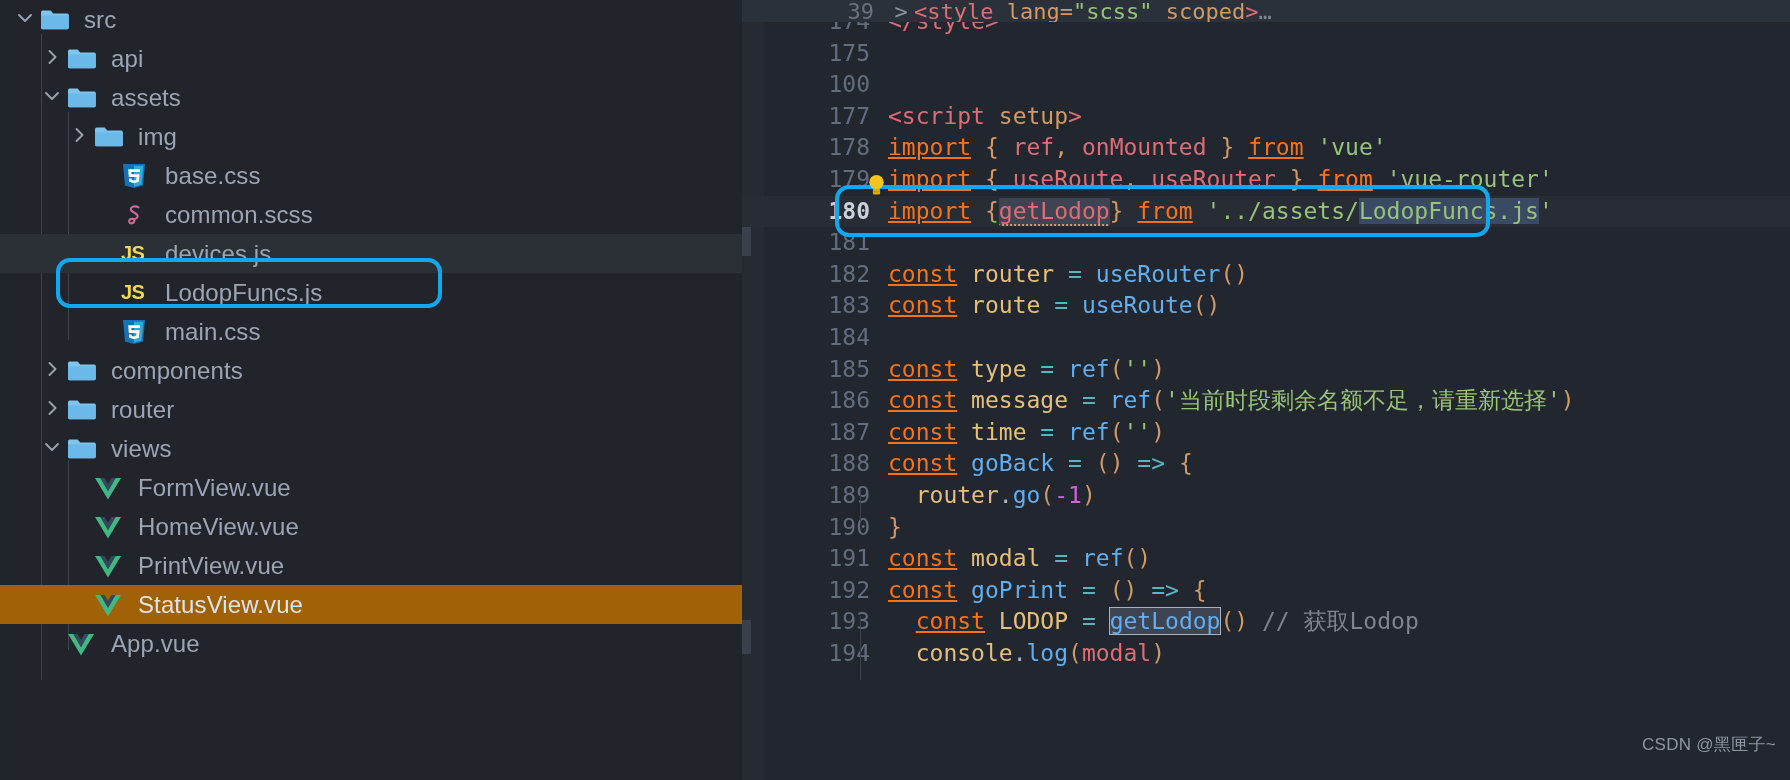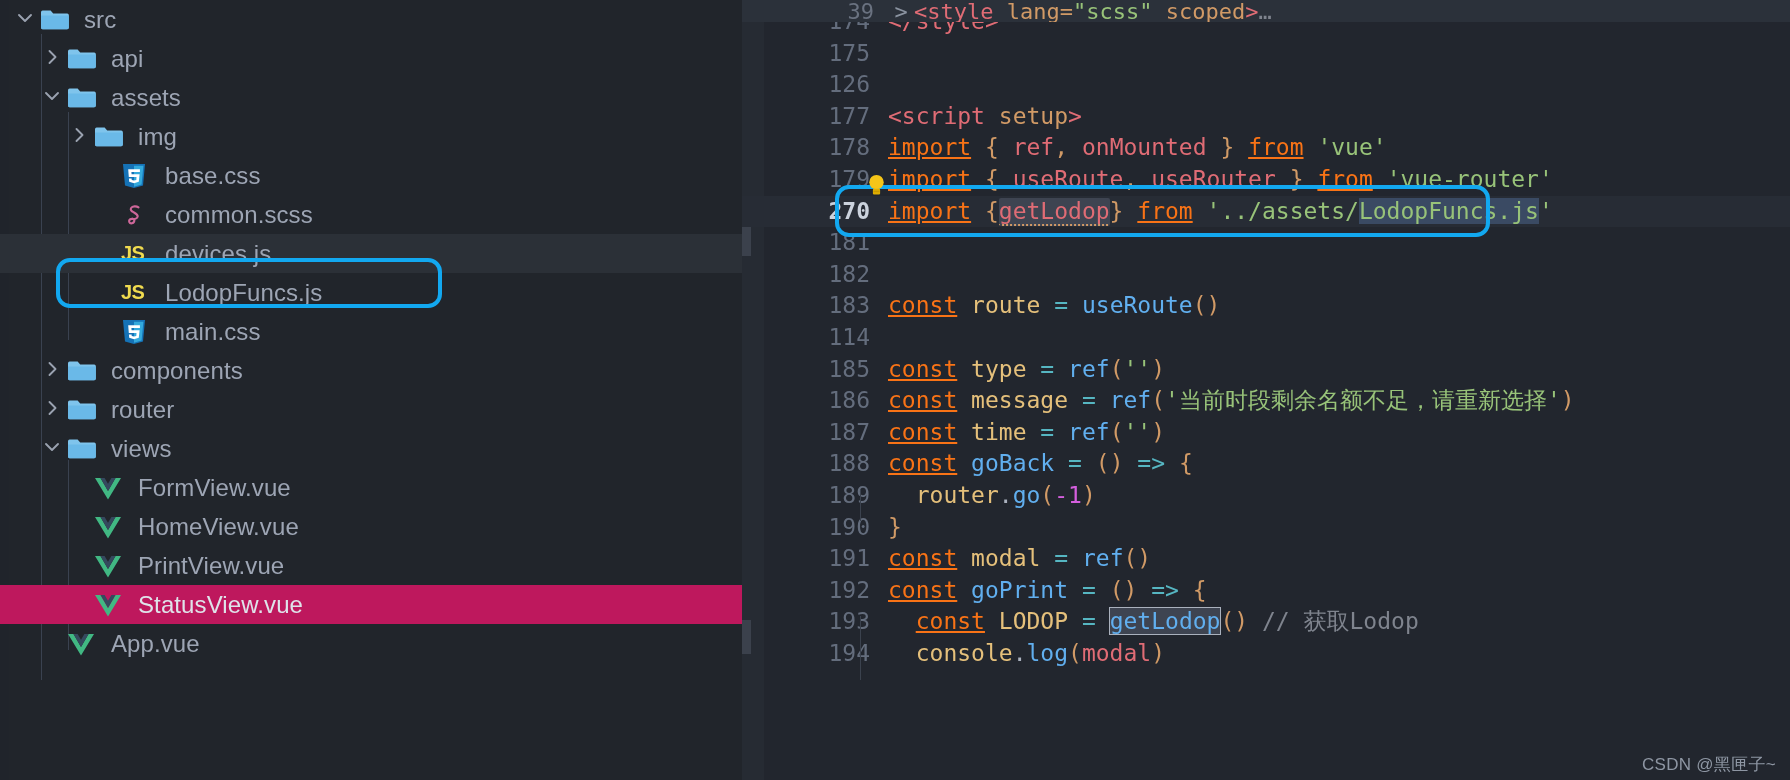--- a/index.html
+++ b/index.html
@@ -33,21 +33,21 @@
 
   .row {
     position: relative;
     height: 39px;
     display: flex;
     align-items: center;
     white-space: nowrap;
     color: #9da5b4;
     font-size: 24px;
   }
-  .row.selected { background: #be185d; color:#dfe3ea; }
+  .row.selected { background: #a16207; color:#dfe3ea; }
   .row.hovered  { background: #2b3037; }
 
   .twisty {
     width: 26px; height: 26px;
     flex: 0 0 26px;
     position: relative;
     color: #8b93a1;
   }
   .twisty svg { display:block; }
 
@@ -139,21 +139,21 @@
   }
 
   .bulb {
     position:absolute;
     width: 19px; height: 23px;
     z-index: 6;
   }
 
   .watermark {
     position: absolute;
-    right: 14px; bottom: 4px;
+    right: 14px; bottom: 24px;
     color: #8e96a3;
     font-size: 17px;
     font-family: "Liberation Sans", sans-serif;
     letter-spacing: .3px;
   }
   .minimap-mark {
     position:absolute; left:0; width:9px; background:#3b414c;
   }
 </style>
 </head>
@@ -404,60 +404,61 @@
         <span class="ln">174</span>
         <span class="ctext"><span class="t-tag">&lt;/style&gt;</span></span>
       </div>
 
       <div class="cline">
         <span class="ln">175</span>
         <span class="ctext"></span>
       </div>
 
       <div class="cline">
-        <span class="ln">126</span>
+        <span class="ln">100</span>
         <span class="ctext"></span>
       </div>
 
       <div class="cline">
         <span class="ln">177</span>
         <span class="ctext"><span class="t-tag">&lt;script</span> <span class="t-attr">setup</span><span class="t-tag">&gt;</span></span>
       </div>
 
       <div class="cline">
         <span class="ln">178</span>
         <span class="ctext"><span class="t-kw">import</span> <span class="t-punc">{</span> <span class="t-var">ref</span><span class="t-punc">,</span> <span class="t-var">onMounted</span> <span class="t-punc">}</span> <span class="t-kw">from</span> <span class="t-str">'vue'</span></span>
       </div>
 
       <div class="cline">
         <span class="ln">179</span>
         <span class="ctext"><span class="t-kw">import</span> <span class="t-punc">{</span> <span class="t-var">useRoute</span><span class="t-punc">,</span> <span class="t-var">useRouter</span> <span class="t-punc">}</span> <span class="t-kw">from</span> <span class="t-str">'vue-router'</span></span>
       </div>
 
       <div class="cline cur">
-        <span class="ln active">270</span>
+        <span class="ln active">180</span>
         <span class="ctext"><span class="t-kw">import</span> <span class="t-punc">{</span><span class="sel-token wavy t-var">getLodop</span><span class="t-punc">}</span> <span class="t-kw">from</span> <span class="t-str">'../assets/</span><span class="t-str sel-strong">LodopFuncs.js</span><span class="t-str">'</span></span>
       </div>
 
       <div class="cline">
         <span class="ln">181</span>
         <span class="ctext"></span>
       </div>
 
       <div class="cline">
         <span class="ln">182</span>
+        <span class="ctext"><span class="t-kw">const</span> <span class="t-def">router</span> <span class="t-op">=</span> <span class="t-fn">useRouter</span><span class="t-punc">()</span></span>
       </div>
 
       <div class="cline">
         <span class="ln">183</span>
         <span class="ctext"><span class="t-kw">const</span> <span class="t-def">route</span> <span class="t-op">=</span> <span class="t-fn">useRoute</span><span class="t-punc">()</span></span>
       </div>
 
       <div class="cline">
-        <span class="ln">114</span>
+        <span class="ln">184</span>
         <span class="ctext"></span>
       </div>
 
       <div class="cline">
         <span class="ln">185</span>
         <span class="ctext"><span class="t-kw">const</span> <span class="t-def">type</span> <span class="t-op">=</span> <span class="t-fn">ref</span><span class="t-punc">(</span><span class="t-str">''</span><span class="t-punc">)</span></span>
       </div>
 
       <div class="cline">
         <span class="ln">186</span>

